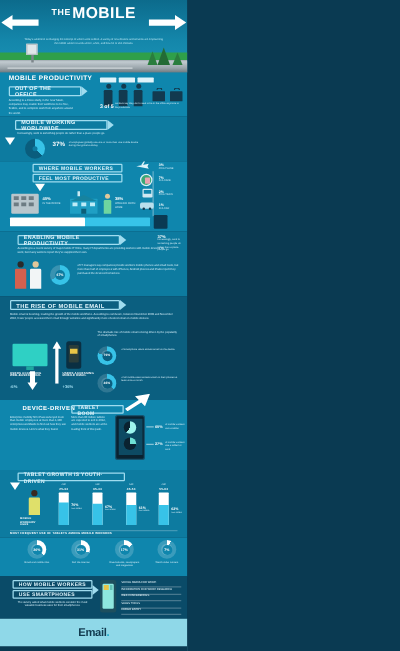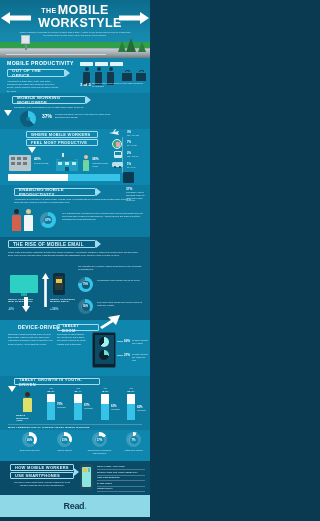--- a/index.html
+++ b/index.html
@@ -198,21 +198,20 @@
 
   <div class="band hero">
     <svg class="arrow-l" viewBox="0 0 30 14">
       <polygon points="0,7 9,1 9,4.5 30,4.5 30,9.5 9,9.5 9,13" fill="#ffffff"></polygon>
     </svg>
     <svg class="arrow-r" viewBox="0 0 30 14">
       <polygon points="30,7 21,1 21,4.5 0,4.5 0,9.5 21,9.5 21,13" fill="#ffffff"></polygon>
     </svg>
     <div class="hero-title">
       <span class="the">THE</span><span>MOBILE</span><br>
-      <span style="margin-left:10px;display:inline-block">WORKSTYLE</span>
     </div>
     <div class="hero-sub">Today's workforce is changing the concept of where work is done. A variety of new devices and services are empowering the mobile worker to work where, when, and how he or she chooses.</div>
 
     <div class="road"></div>
     <div class="road-grey"></div>
     <div class="road-line"></div>
     <div class="sign-post"></div>
     <div class="sign-board"></div>
     <div class="tree t1"></div>
     <div class="tree t2"></div>
@@ -544,19 +543,19 @@
       <div>SOCIAL MEDIA FOR WORK</div>
       <div>INFORMATION FOR WORK RESEARCH</div>
       <div>WEB CONFERENCES</div>
       <div>SALES TOOLS</div>
       <div>ORDER ENTRY</div>
     </div>
   </div>
 
   <div class="band footer">
     <div class="brand">
-      <span>Read</span><span class="dot">.</span>
+      <span>Email</span><span class="dot">.</span>
     </div>
     <div class="footer-note">Sources: Cisco, comScore, iPass, Forrester Research, Gartner</div>
     <div class="footer-bar"></div>
   </div>
 
 </div>
 
 </body></html>

